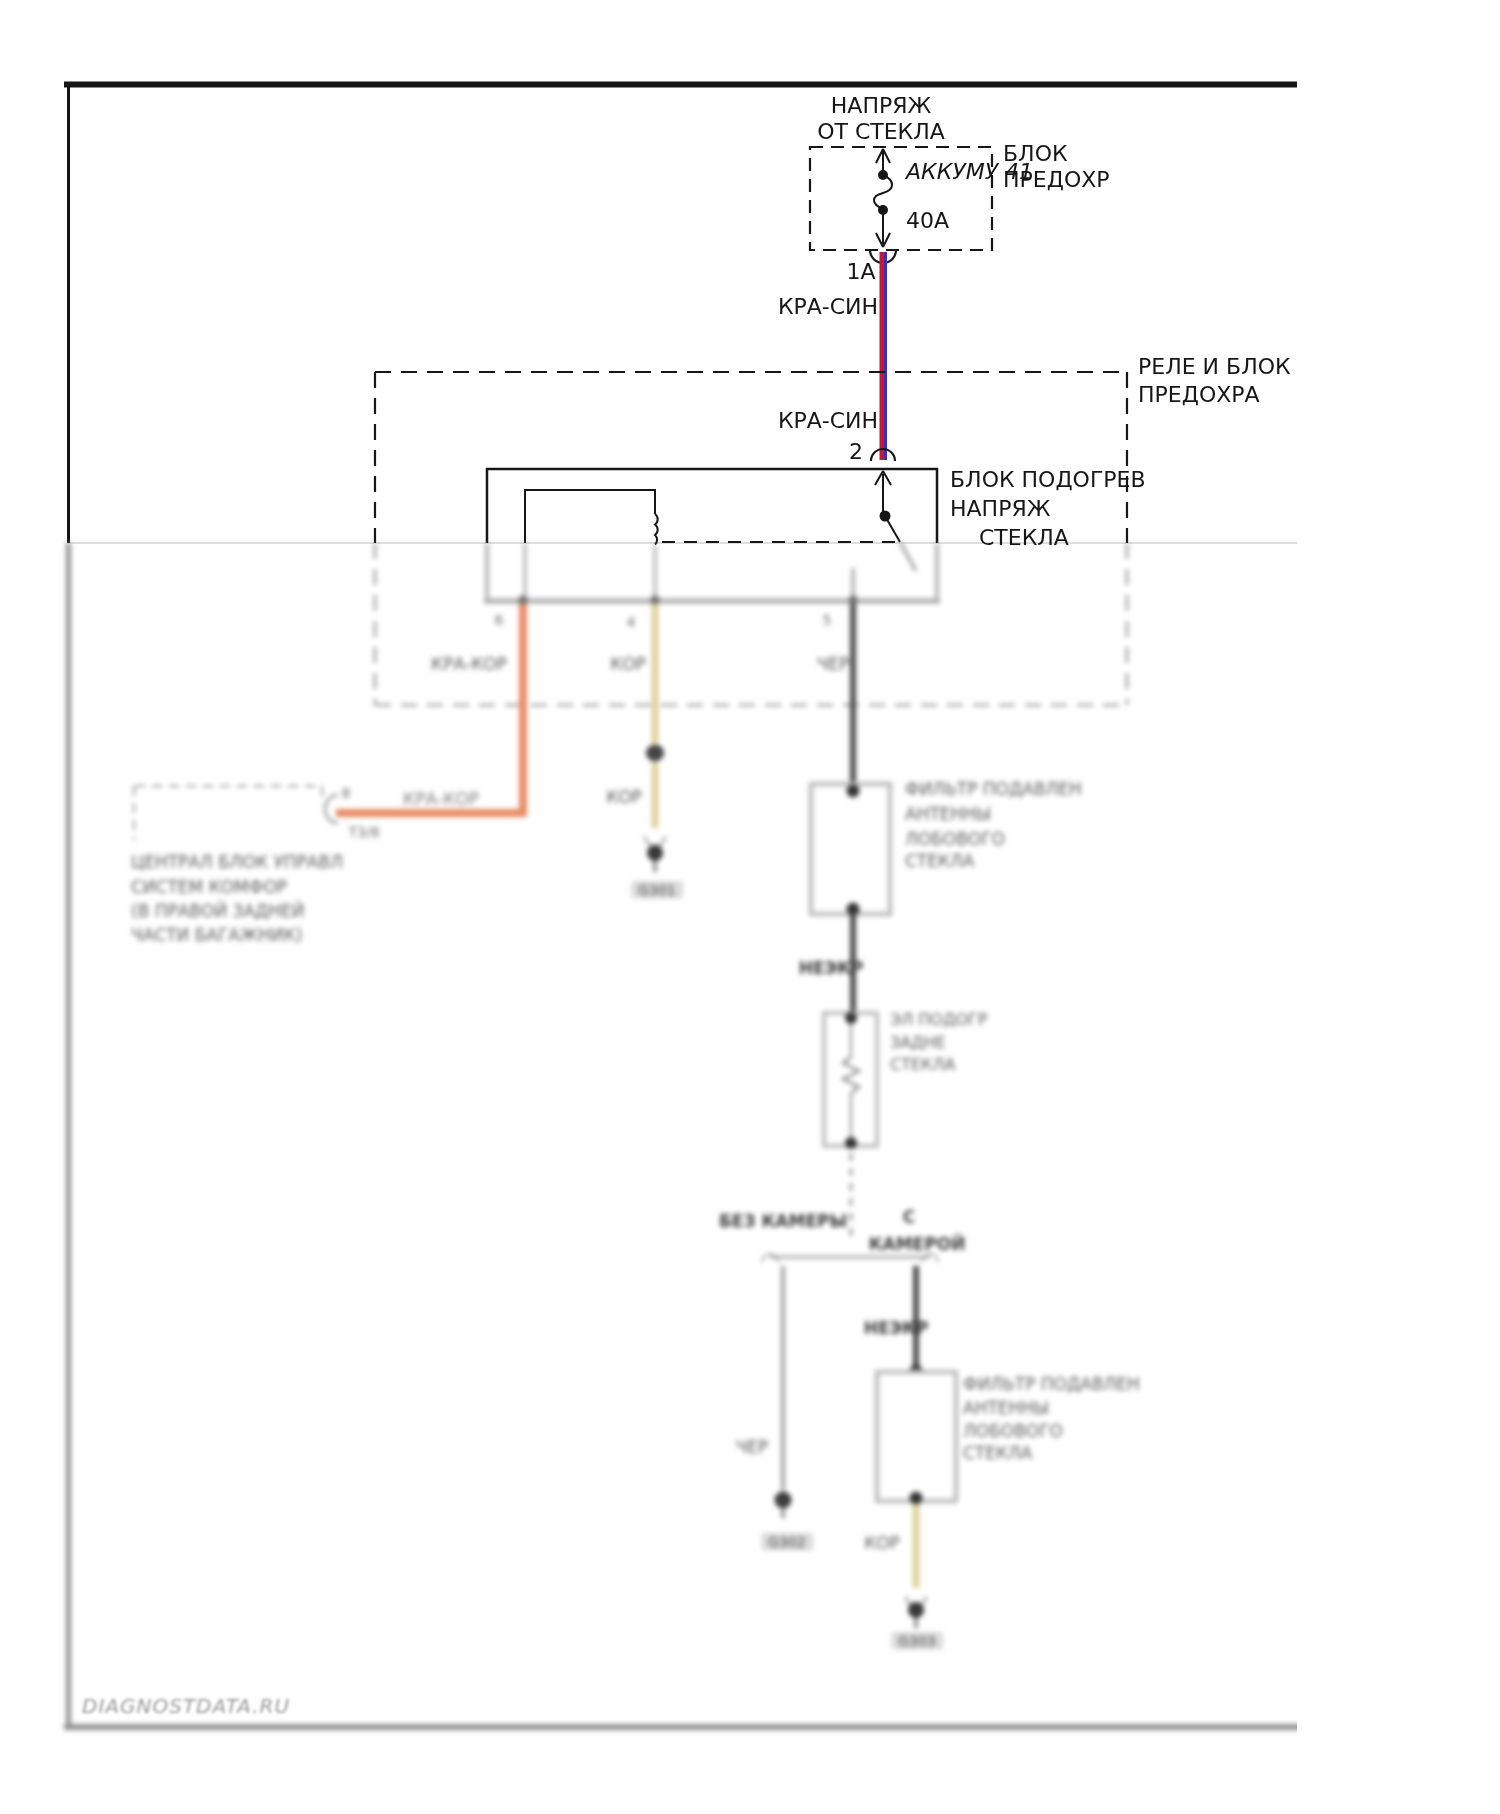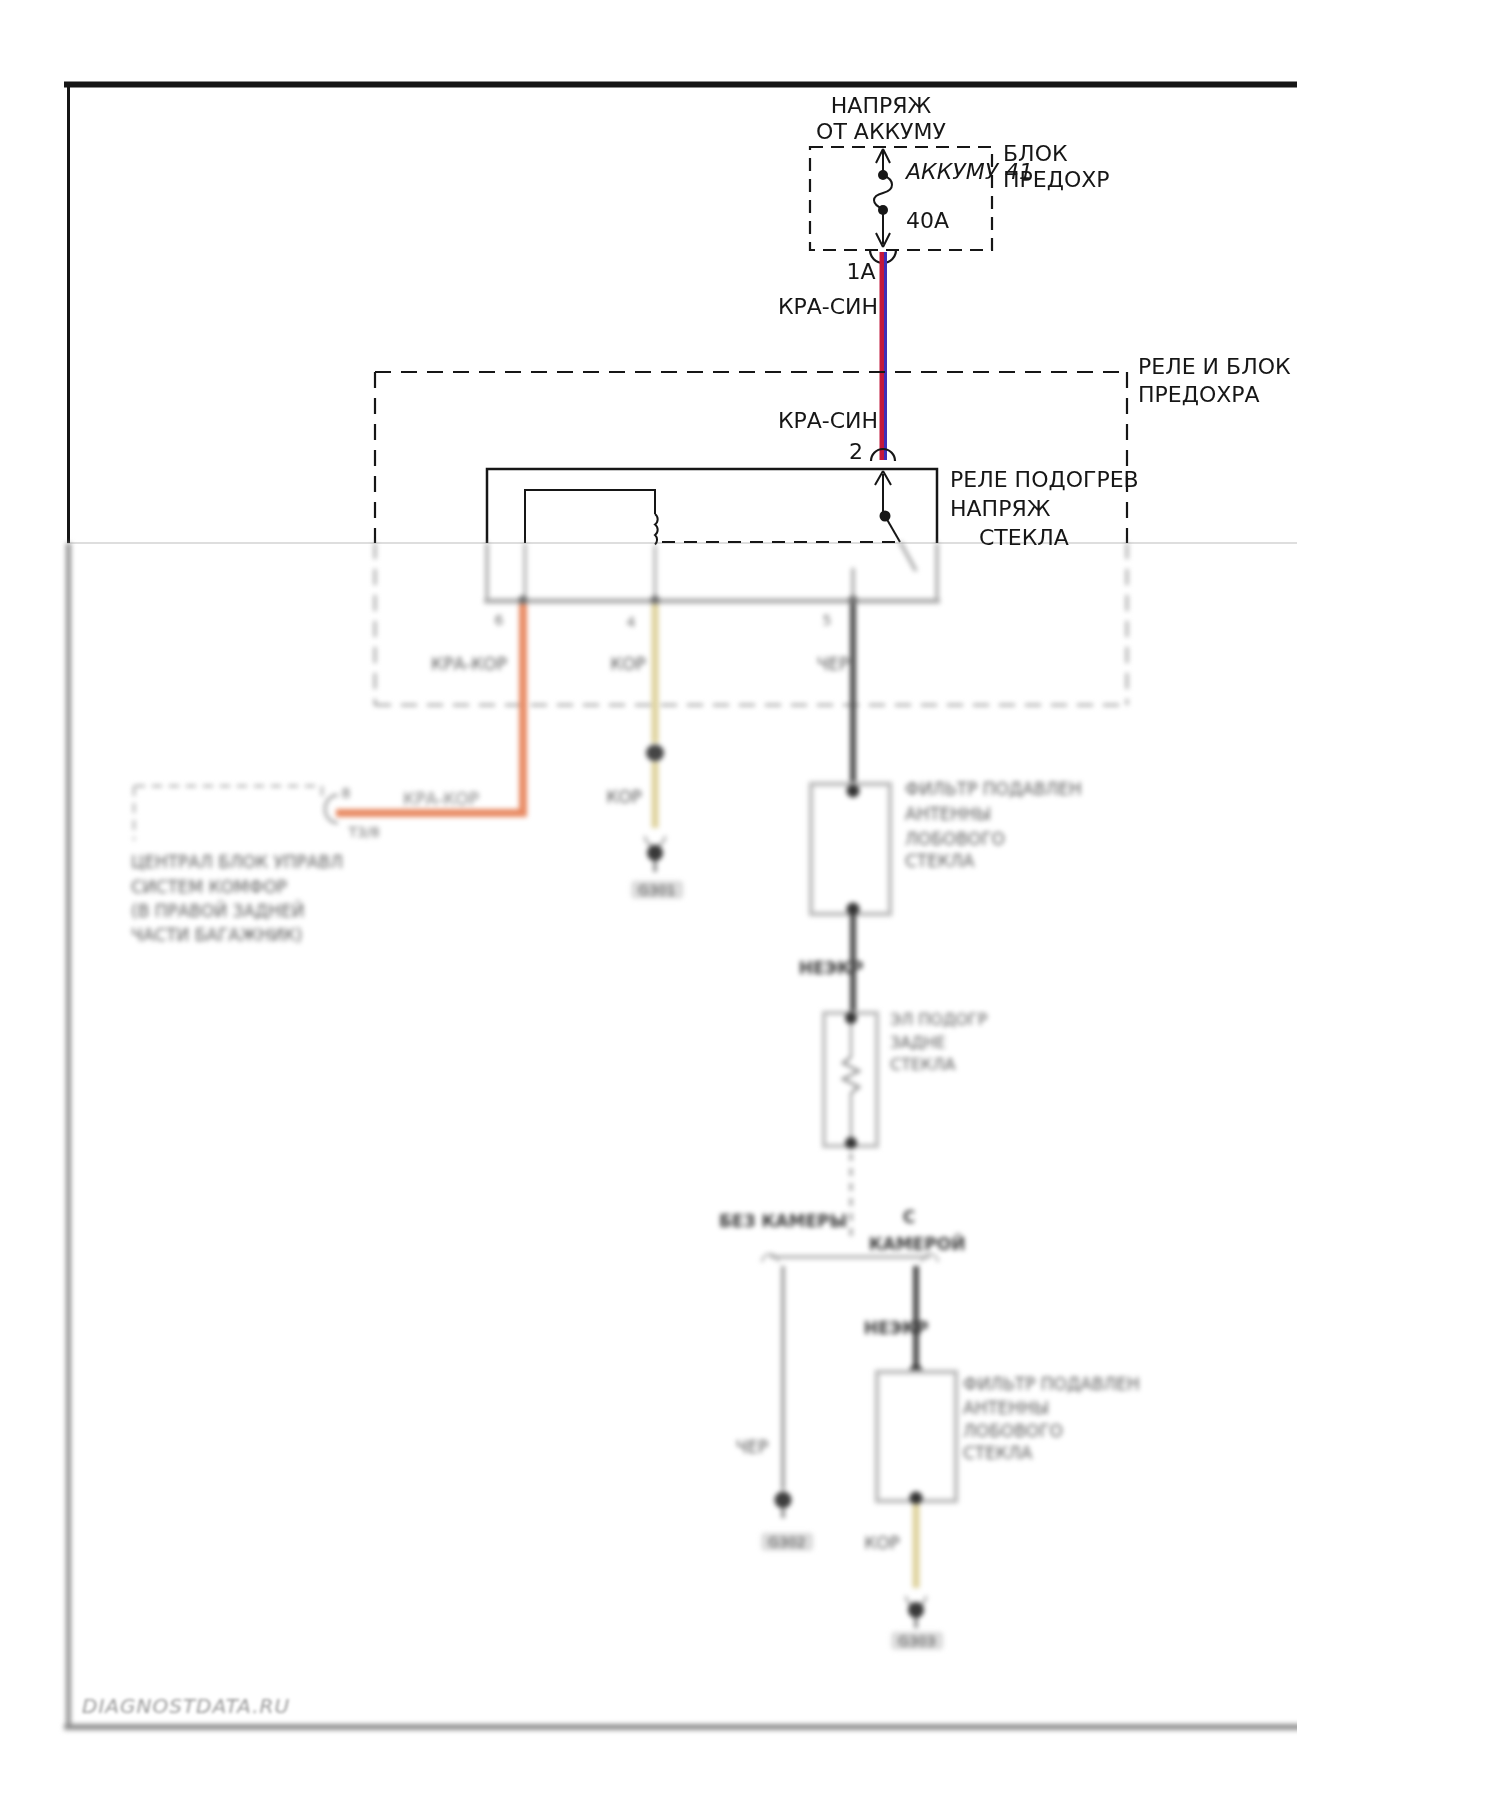--- a/index.html
+++ b/index.html
@@ -65,32 +65,32 @@
       <path d="M883,471 L875,485 M883,471 L891,485"></path>
       <circle cx="885" cy="516" r="5.5" fill="#161616" stroke="none"></circle>
       <path d="M885,516 L900,542"></path>
       <path d="M525,543 V490 H655 V514"></path>
       <path d="M655,514 a6.5,6.5 0 0 1 0,10.5 a6.5,6.5 0 0 1 0,10.5 a6.5,6.5 0 0 1 0,9.5"></path>
       <path d="M662,542 H897" stroke-dasharray="13 9"></path>
     </g>
   </svg>
 
   <div class="lbl c" style="left:881px;top:106px;">НАПРЯЖ</div>
-  <div class="lbl c" style="left:881px;top:132px;">ОТ АККУМУ</div>
+  <div class="lbl c" style="left:881px;top:132px;">ОТ СТЕКЛА</div>
   <div class="lbl" style="left:1003px;top:142px;">БЛОК</div>
   <div class="lbl" style="left:1003px;top:168px;">ПРЕДОХР</div>
   <div class="lbl" style="left:906px;top:160px;font-style:italic;">АККУМУ 41</div>
   <div class="lbl" style="left:906px;top:209px;text-align:center;">40A</div>
   <div class="lbl c" style="left:861px;top:272px;">1A</div>
   <div class="lbl c" style="left:828px;top:307px;">КРА-СИН</div>
   <div class="lbl" style="left:1138px;top:355px;">РЕЛЕ И БЛОК</div>
   <div class="lbl" style="left:1138px;top:383px;">ПРЕДОХРА</div>
   <div class="lbl c" style="left:828px;top:421px;">КРА-СИН</div>
   <div class="lbl c" style="left:856px;top:452px;">2</div>
-  <div class="lbl" style="left:950px;top:468px;">РЕЛЕ ПОДОГРЕВ</div>
+  <div class="lbl" style="left:950px;top:468px;">БЛОК ПОДОГРЕВ</div>
   <div class="lbl" style="left:950px;top:497px;">НАПРЯЖ</div>
   <div class="lbl" style="left:950px;top:526px;margin-left:29px;">СТЕКЛА</div>
 
   <div class="blurwrap">
     <svg class="layer" viewBox="0 0 1500 1814" fill="none" stroke-linecap="butt">
 
       <g stroke="#8f8f8f">
         <path d="M68.5,543 V1730" stroke-width="5"></path>
         <path d="M1404,543 V1730" stroke-width="7"></path>
         <path d="M64,1727 H1409" stroke-width="6"></path>

